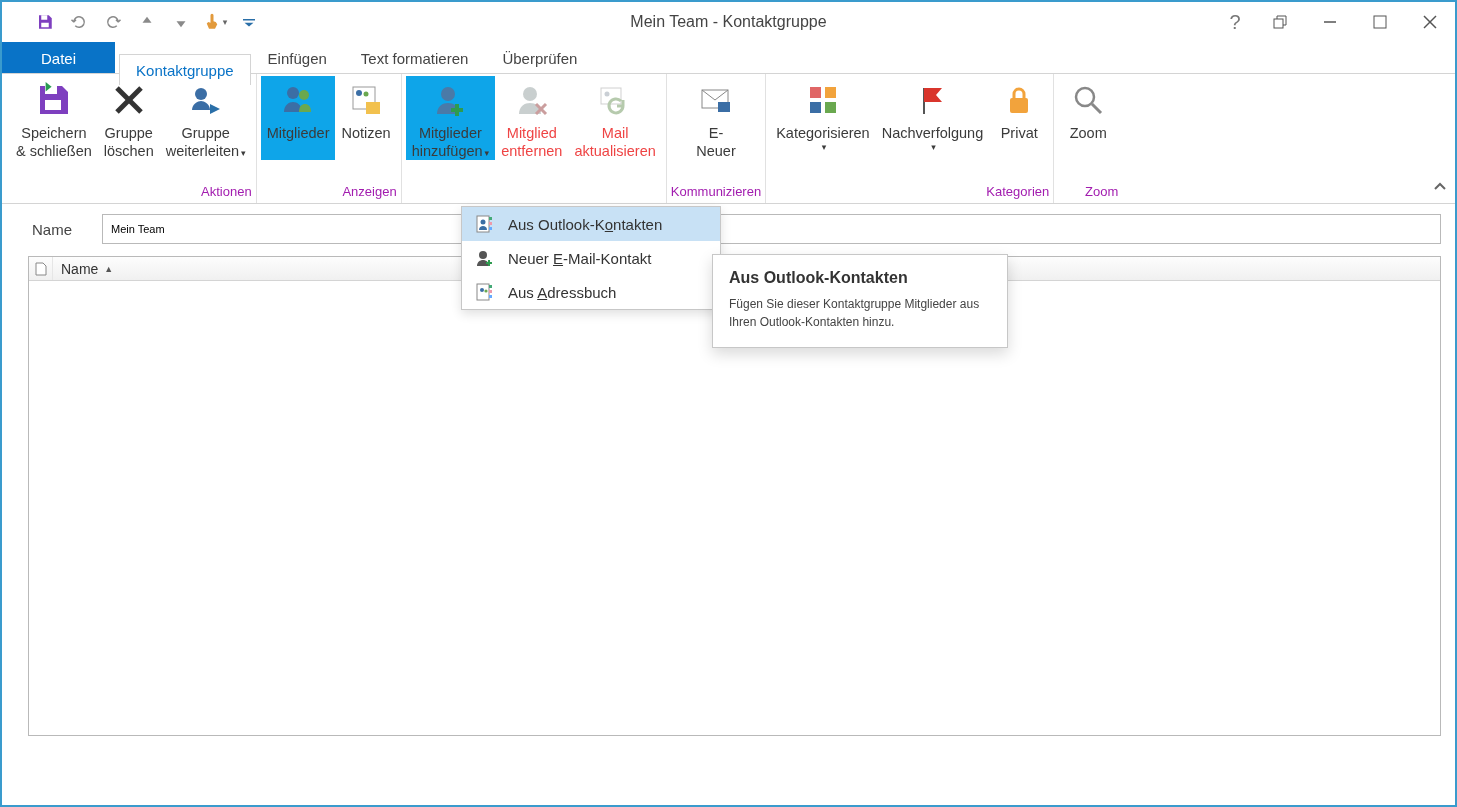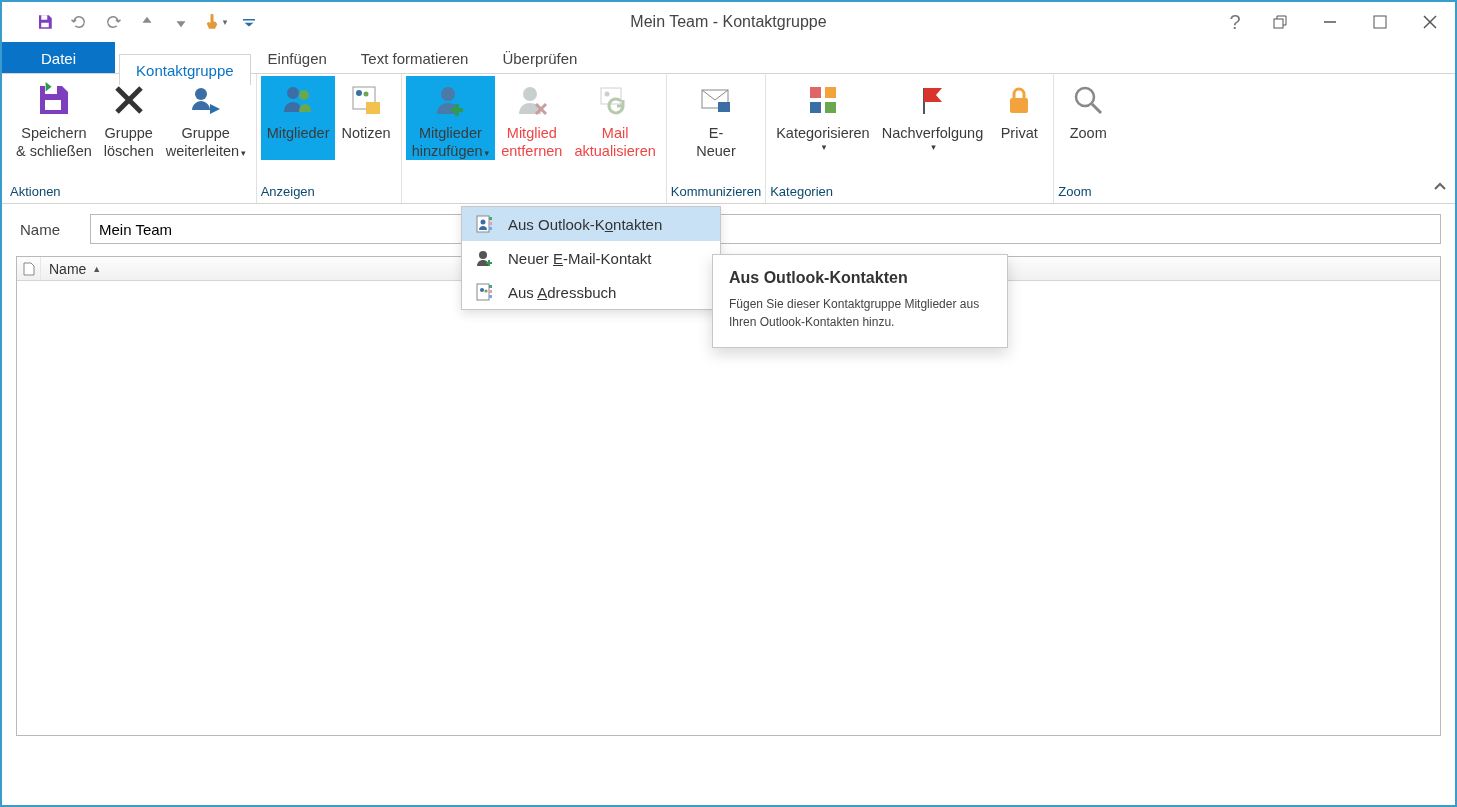--- a/index.html
+++ b/index.html
@@ -14,33 +14,33 @@
   .win-btn { width: 50px; height: 40px; display: flex; align-items: center; justify-content: center; color: #555; cursor: pointer; }
   .win-btn svg { width: 14px; height: 14px; }
   .help-btn { width: 40px; height: 40px; display: flex; align-items: center; justify-content: center; color: #777; font-size: 20px; cursor: pointer; }
   .ribbon-tabs { height: 32px; display: flex; align-items: stretch; border-bottom: 1px solid #d4d4d4; }
   .tab { padding: 0 16px; display: flex; align-items: center; font-size: 15px; color: #444; cursor: pointer; border: 1px solid transparent; border-bottom: none; }
   .tab.file { background: #0973c7; color: #fff; padding: 0 38px; margin-right: 4px; }
   .tab.active { background: #fff; border-color: #d4d4d4; color: #0973c7; position: relative; top: 12px; }
   .ribbon { height: 130px; border-bottom: 1px solid #d4d4d4; display: flex; align-items: stretch; position: relative; padding-left: 4px; }
   .group { display: flex; flex-direction: column; border-right: 1px solid #e1e1e1; padding: 2px 4px 0 4px; }
   .group-buttons { flex: 1; display: flex; align-items: flex-start; justify-content: center; }
-  .group-label { text-align: left; font-size: 13px; color: #0c4a6e; padding: 2px 0 4px 0; }
+  .group-label { text-align: right; font-size: 13px; color: #a21caf; padding: 2px 0 4px 0; }
   .rbtn { display: flex; flex-direction: column; align-items: center; justify-content: flex-start; padding: 4px 6px 0 6px; min-width: 60px; cursor: pointer; text-align: center; line-height: 1.25; font-size: 14.5px; color: #3b3b3b; position: relative; }
   .rbtn .icon { height: 40px; display: flex; align-items: center; justify-content: center; margin-bottom: 4px; }
   .rbtn .icon svg { width: 36px; height: 36px; }
   .rbtn.selected { background: #0ea5e9; }
   .rbtn.disabled { color: #ef4444; text-align: center; }
   .rbtn.disabled .icon svg { opacity: .55; filter: grayscale(40%); }
   .rbtn .arrow { font-size: 9px; margin-left: 2px; }
   .collapse-btn { position: absolute; right: 8px; bottom: 6px; color: #666; cursor: pointer; }
-  .body-area { padding: 10px 14px 6px 14px; }
+  .body-area { padding: 10px 14px 6px 26px; }
   .name-row { display: flex; align-items: center; gap: 14px; }
   .name-label { font-size: 15px; color: #444; padding-left: 4px; width: 60px; }
-  .name-input { flex: 1; height: 30px; border: 1px solid #b9b9b9; padding: 0 8px; font-size: 15px; font-family: inherit; }
+  .name-input { flex: 1; height: 30px; border: 1px solid #b9b9b9; padding: 0 8px; font-size: 11px; font-family: inherit; }
   .grid { margin-top: 12px; border: 1px solid #b9b9b9; height: 480px; background: #fff; }
   .grid-header { height: 24px; border-bottom: 1px solid #d4d4d4; display: flex; align-items: center; font-size: 14px; color: #333; background: linear-gradient(#fdfdfd,#f0f0f0); }
   .grid-header .col { display: flex; align-items: center; gap: 6px; padding: 0 8px; }
   .grid-header .sort-arrow { font-size: 9px; color: #555; }
   .grid-header .icon-col { width: 24px; display: flex; justify-content: center; border-right: 1px solid #e6e6e6; height: 100%; align-items:center; }
   .grid-empty { text-align: center; color: #444; font-size: 15px; padding-top: 6px; }
   .dropdown { position: absolute; left: 459px; top: 204px; width: 260px; background: #fff; border: 1px solid #c7c7c7; box-shadow: 0 4px 10px rgba(0,0,0,.12); z-index: 10; }
   .dropdown-item { display: flex; align-items: center; gap: 12px; padding: 7px 12px; font-size: 15px; color: #333; cursor: pointer; }
   .dropdown-item.hover { background: #c8e1f5; }
   .dropdown-item .di-icon { width: 22px; display: flex; justify-content: center; }

